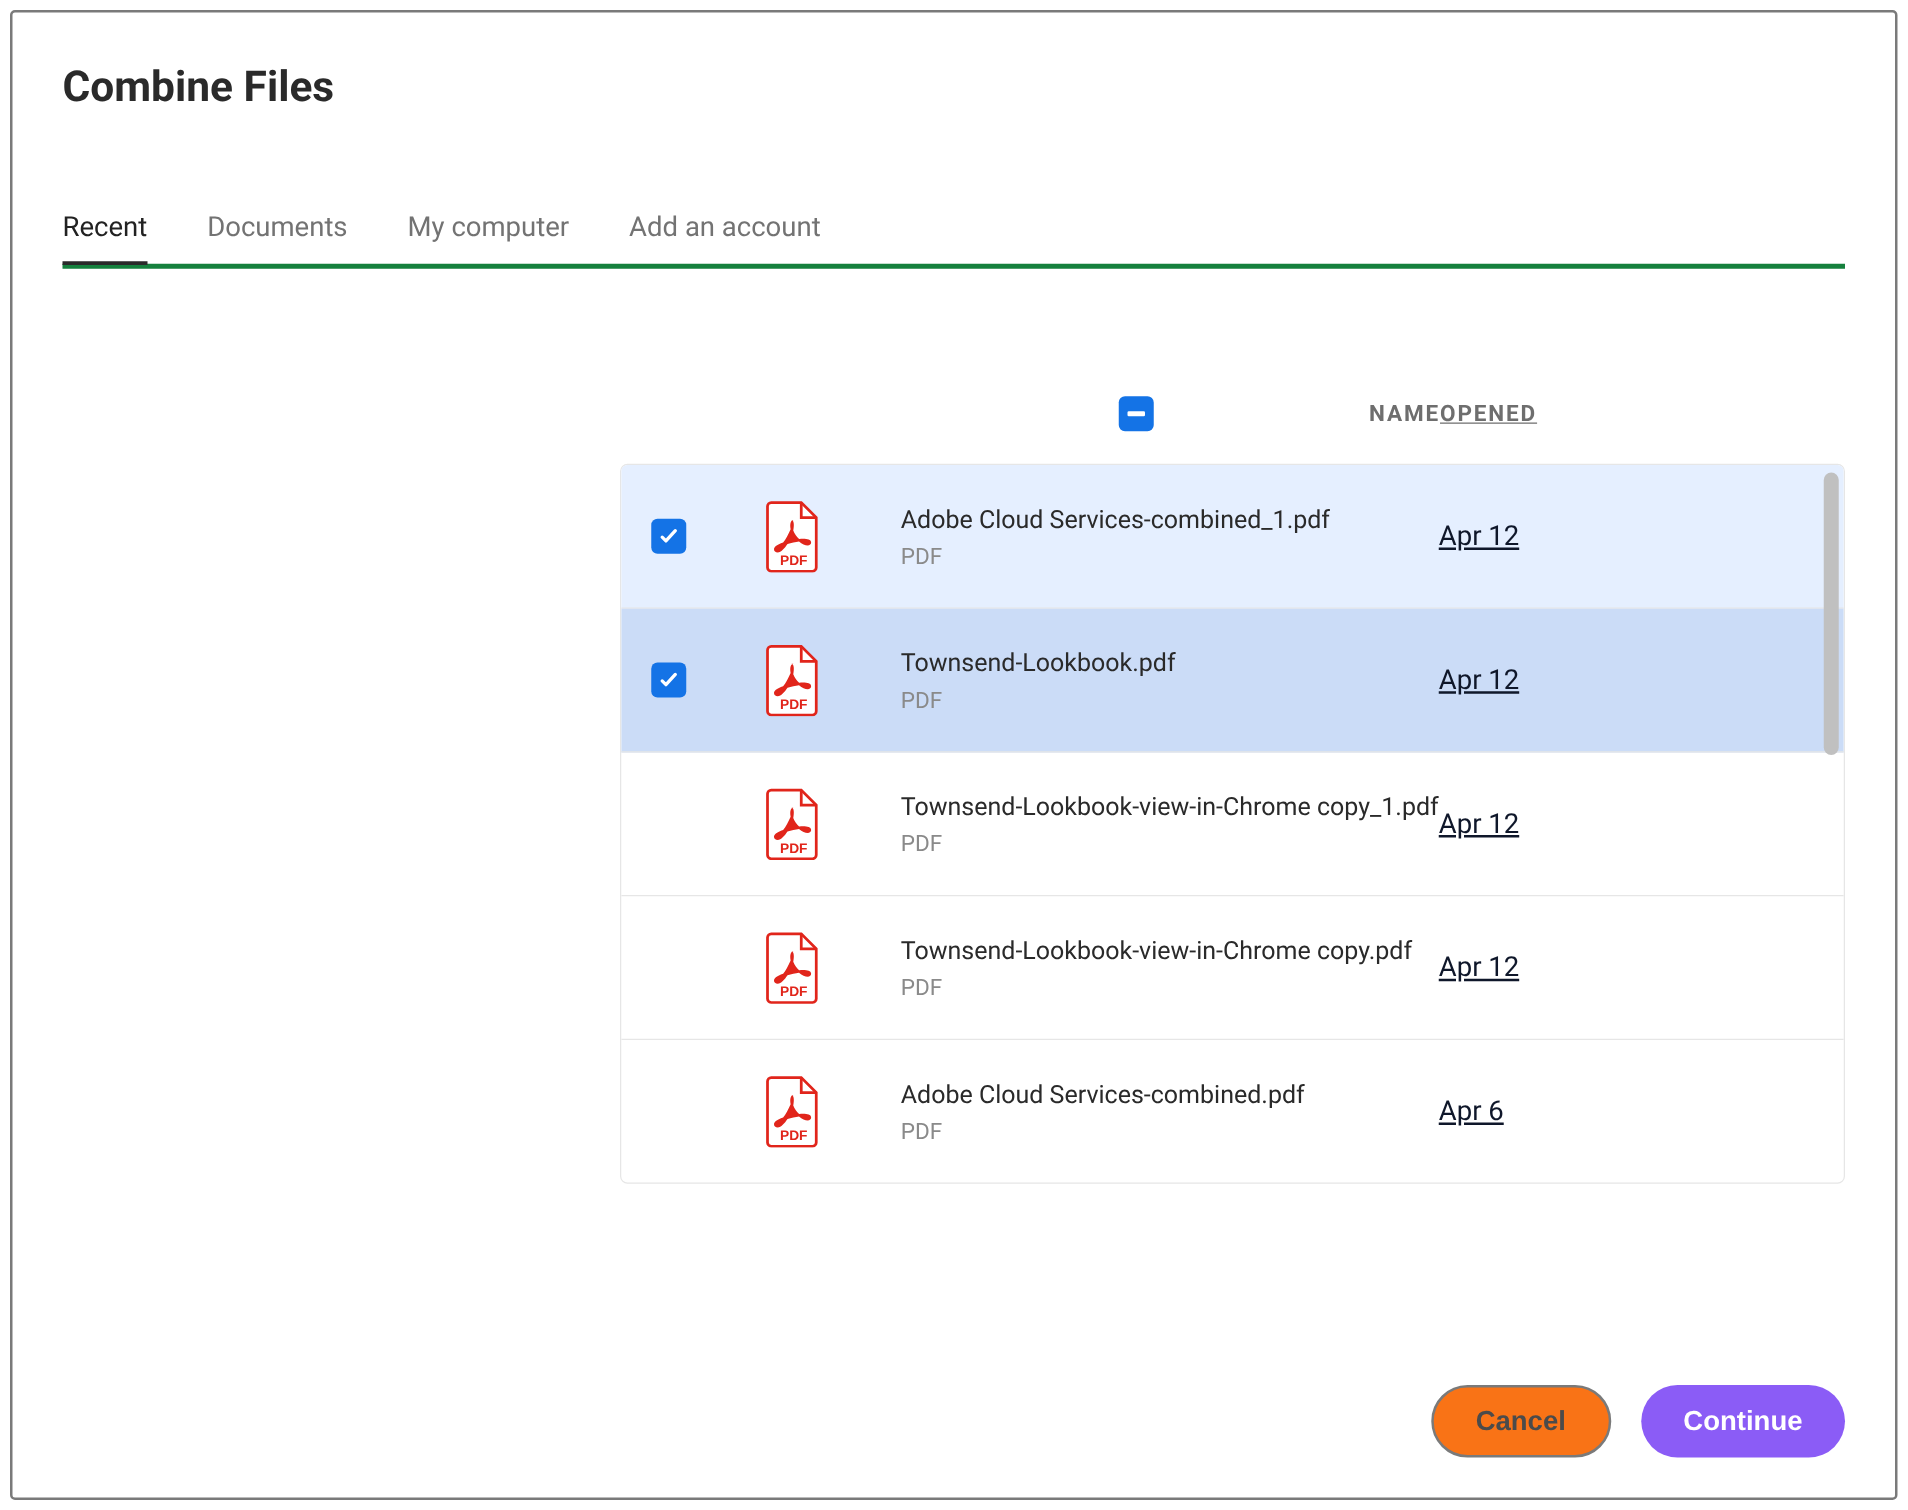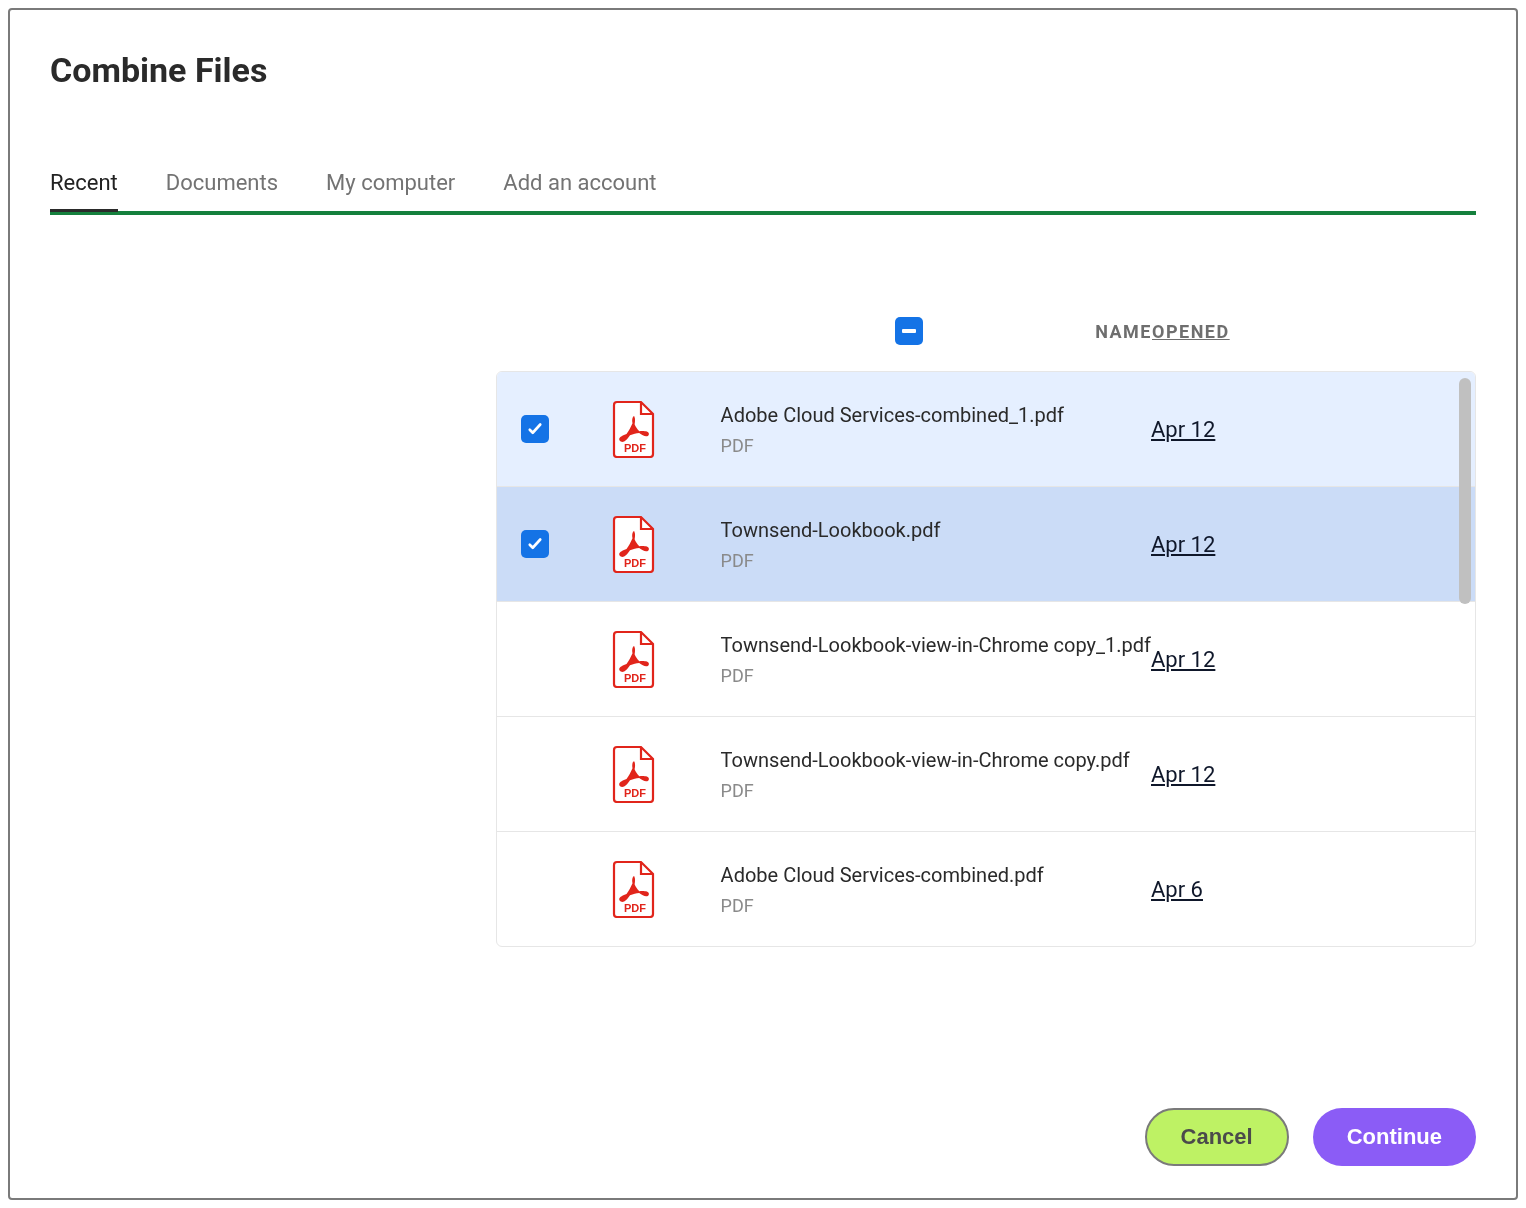--- a/index.html
+++ b/index.html
@@ -136,21 +136,21 @@
     padding-top: 44px;
   }
   .btn {
     font-size: 22px;
     padding: 14px 34px;
     border-radius: 999px;
     cursor: pointer;
     border: none;
   }
   .btn-secondary {
-    background: #bef264;
+    background: #f97316;
     color: #4b4b4b;
     border: 2px solid #7a7a7a;
     font-weight: 600;
   }
   .btn-primary {
     background: #8b5cf6;
     color: #fff;
     font-weight: 700;
   }
 </style>

